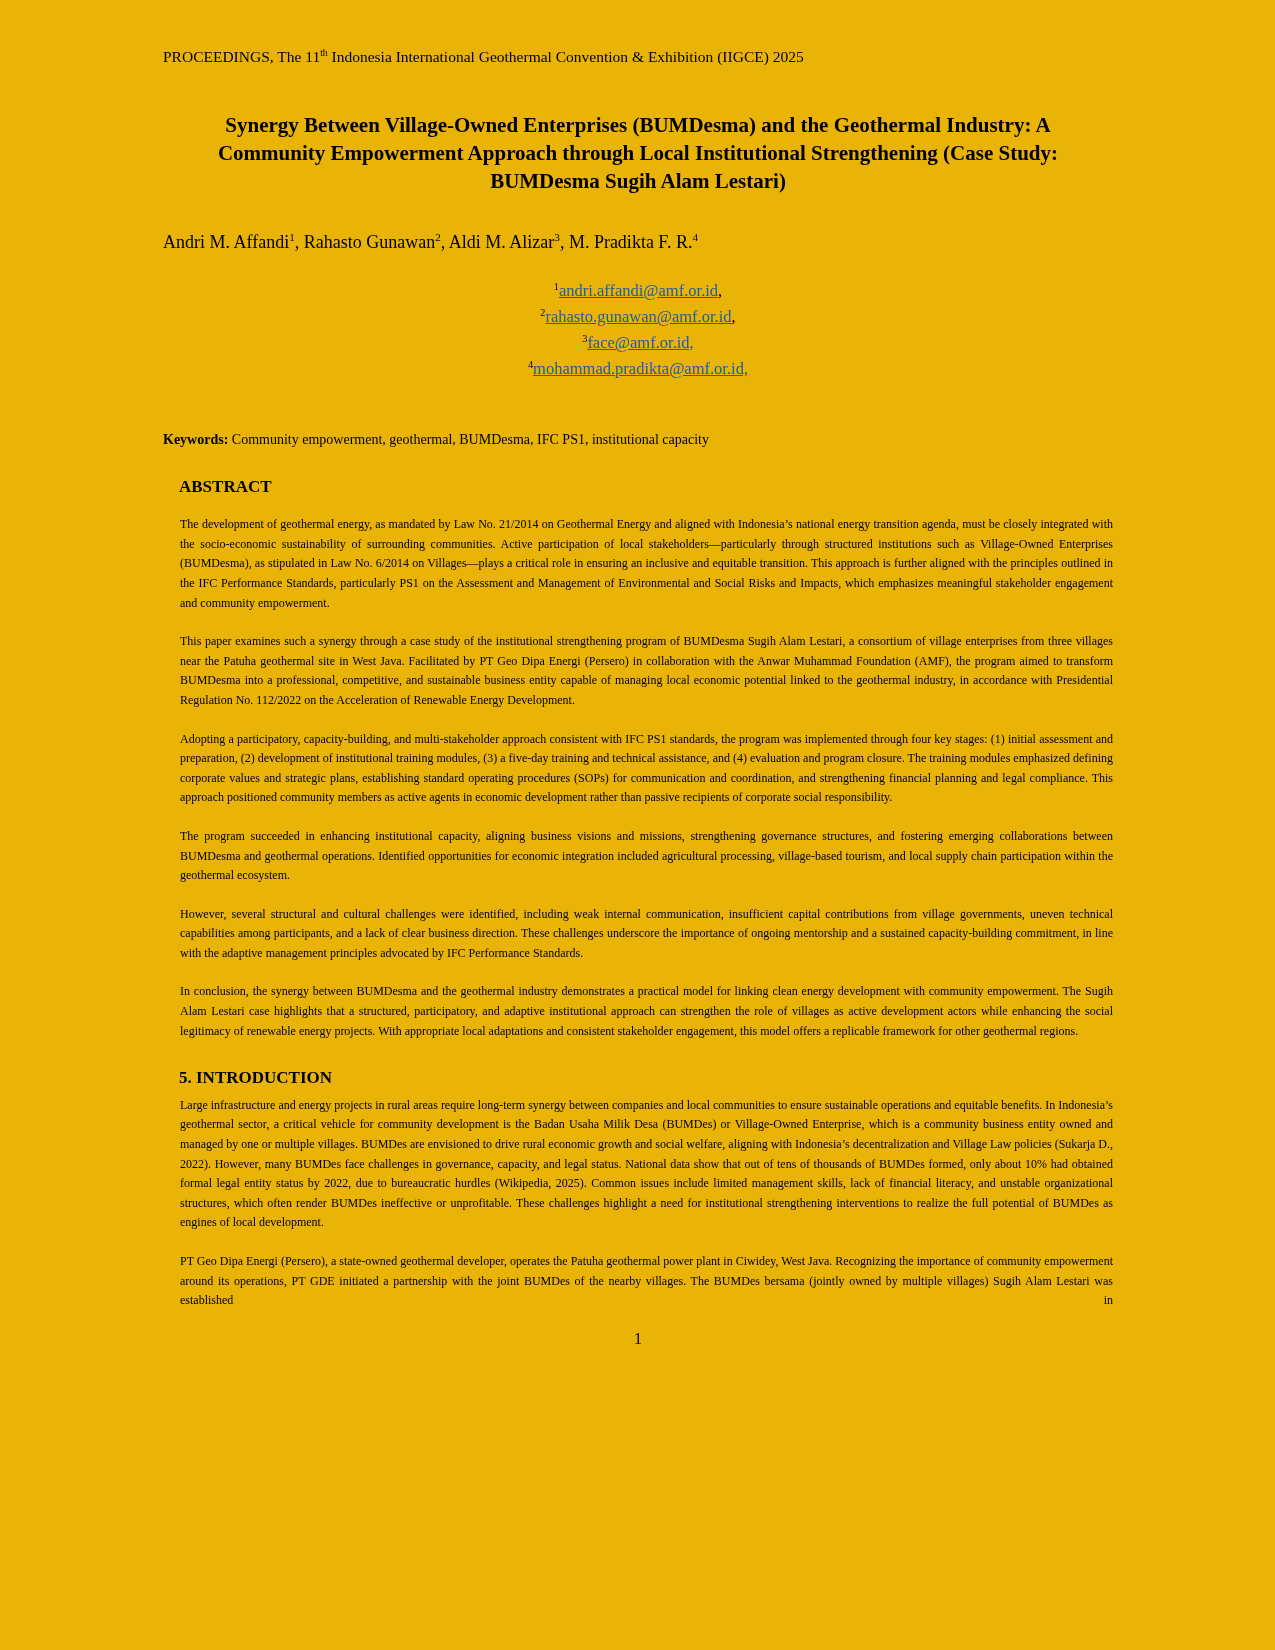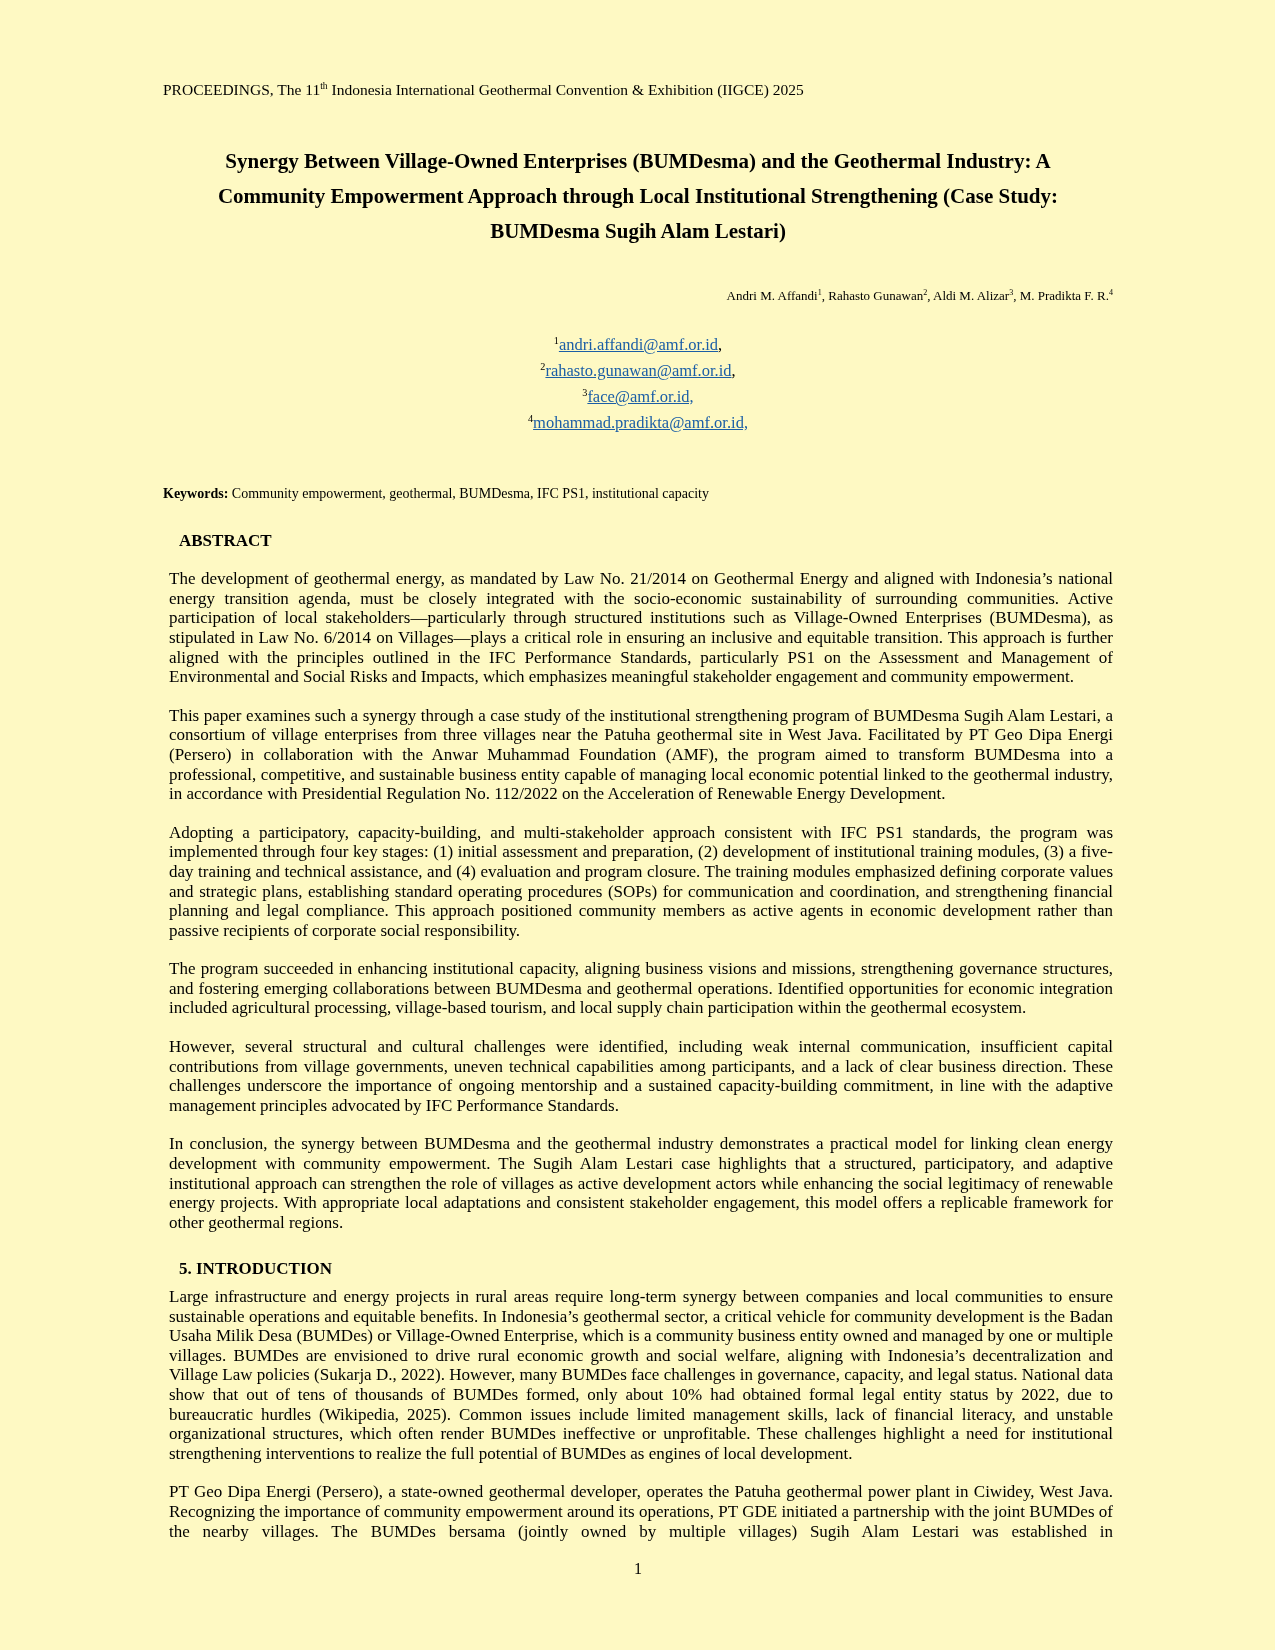--- a/index.html
+++ b/index.html
@@ -5,46 +5,46 @@
   html, body {
     margin: 0;
     padding: 0;
     background: #ffffff;
   }
   .page {
     position: relative;
     width: 1275px;
     height: 1650px;
     box-sizing: border-box;
-    background: #fef9c3;
+    background: #eab308;
     color: #000000;
     font-family: "Liberation Serif", "DejaVu Serif", serif;
-    padding: 80px 162px 0 163px;
+    padding: 47px 162px 0 163px;
     overflow: hidden;
   }
   .running-header {
     font-size: 15.5px;
     line-height: 20px;
     text-align: left;
   }
   sup {
     font-size: 0.62em;
     line-height: 0;
   }
   .title {
     font-size: 21px;
     font-weight: bold;
     text-align: center;
-    line-height: 35px;
+    line-height: 28px;
     margin: 44px 0 0 0;
     padding: 0 10px;
   }
   .authors {
-    text-align: right;
-    font-size: 13px;
+    text-align: left;
+    font-size: 18px;
     line-height: 22px;
     margin-top: 36px;
   }
   .emails {
     text-align: center;
     font-size: 16.5px;
     line-height: 26px;
     margin-top: 25px;
   }
   .email-link {
@@ -57,24 +57,24 @@
     line-height: 19.6px;
     margin: 48px 0 0 0;
   }
   .section-heading {
     font-size: 17px;
     font-weight: bold;
     margin: 27px 0 0 16px;
     line-height: 19.6px;
   }
   p.body-par {
-    font-size: 17px;
+    font-size: 12px;
     line-height: 19.6px;
     text-align: justify;
-    margin: 19px 0 0 6px;
+    margin: 19px 0 0 17px;
   }
   p.continued {
     text-align-last: justify;
   }
   .page-number {
     text-align: center;
     font-size: 16px;
     line-height: 20px;
     margin-top: 18px;
   }

